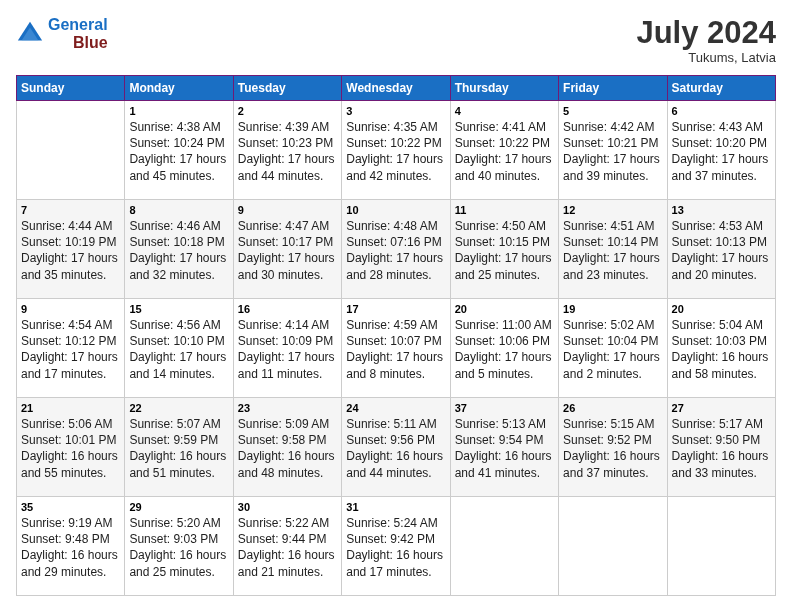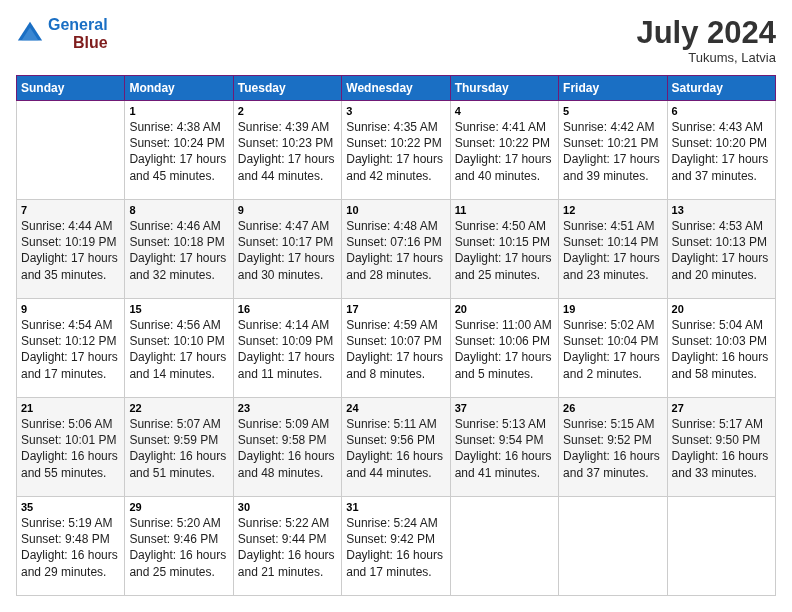--- a/index.html
+++ b/index.html
@@ -325,29 +325,29 @@
             <span class="day-num">27</span>
             <div class="cell-info">Sunrise: 5:17 AM
 Sunset: 9:50 PM
 Daylight: 16 hours
 and 33 minutes.</div>
           </td>
         </tr>
         <tr>
           <td>
             <span class="day-num">35</span>
-            <div class="cell-info">Sunrise: 5:19 AM
+            <div class="cell-info">Sunrise: 9:19 AM
 Sunset: 9:48 PM
 Daylight: 16 hours
 and 29 minutes.</div>
           </td>
           <td>
             <span class="day-num">29</span>
             <div class="cell-info">Sunrise: 5:20 AM
-Sunset: 9:46 PM
+Sunset: 9:03 PM
 Daylight: 16 hours
 and 25 minutes.</div>
           </td>
           <td>
             <span class="day-num">30</span>
             <div class="cell-info">Sunrise: 5:22 AM
 Sunset: 9:44 PM
 Daylight: 16 hours
 and 21 minutes.</div>
           </td>

